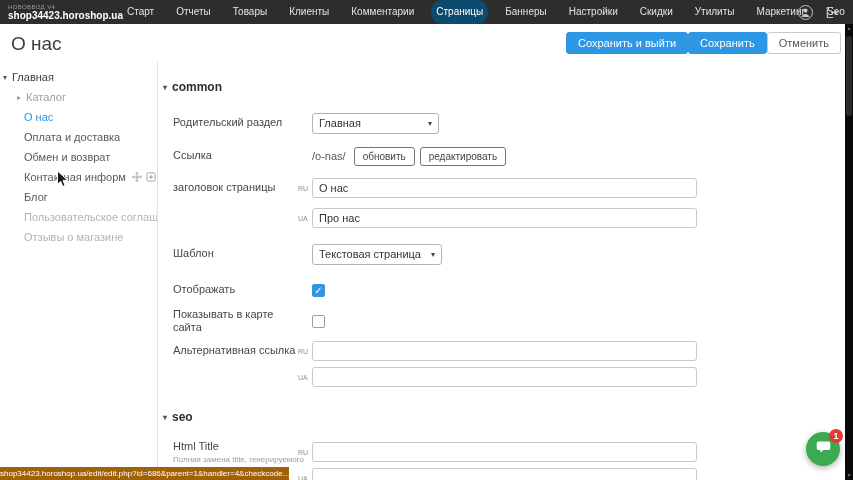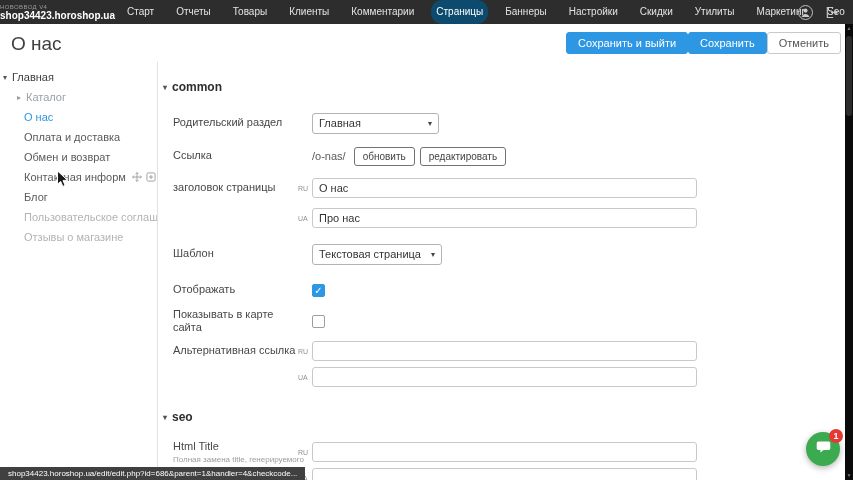--- a/index.html
+++ b/index.html
@@ -3,21 +3,21 @@
 <meta charset="utf-8">
 <style>
   * { margin:0; padding:0; box-sizing:border-box; }
   html,body { width:853px; height:480px; overflow:hidden; background:#fff;
               font-family:"Liberation Sans", sans-serif; }
   .viewport { position:relative; width:853px; height:480px; overflow:hidden; background:#fff; }
 
   
   .topbar { position:absolute; top:0; left:0; width:853px; height:24px; background:#2d2d2d;
             display:flex; align-items:center; z-index:30; }
-  .brand { width:122px; flex:none; line-height:1; cursor:pointer; }
+  .brand { width:122px; padding-left:8px; flex:none; line-height:1; cursor:pointer; }
   .brand-small { font-size:6px; color:#9a9a9a; letter-spacing:.4px; margin-bottom:1px; }
   .brand-name { font-size:10px; font-weight:bold; color:#fff; white-space:nowrap; }
   .menu { display:flex; height:24px; align-items:stretch;gap:12px; }
   .menu-item { font-size:10px; color:#e3e3e3; padding:0 5px; line-height:24px; white-space:nowrap; cursor:pointer; }
   .menu-item.active { background:#0c4a6e; color:#fff;border-radius:11px; }
   .top-icons { position:absolute; right:14px; top:0; height:24px; display:flex; align-items:center; gap:10px; }
   .top-icons span { display:inline-flex; cursor:pointer; }
 
   
   .pagehead { position:absolute; top:24px; left:0; width:853px; height:38px; background:#fff; z-index:5; }
@@ -61,22 +61,22 @@
   .link-val { font-size:11px; color:#5a5a5a; margin-right:8px; }
   .mini-btn { height:19px; background:#fff; border:1px solid #737373; border-radius:3px;
               font-size:10px; color:#444; padding:0 8px; margin-right:5px; cursor:pointer;
               font-family:"Liberation Sans", sans-serif; }
   .cb { width:13px; height:13px; border:1px solid #9e9e9e; border-radius:2px; background:#fff;
         display:inline-flex; align-items:center; justify-content:center; font-size:10px; color:#fff;
         cursor:pointer; }
   .cb.checked { background:#2e97e3; border-color:#2e97e3; }
 
   
-  .statusbar { position:absolute; left:0; bottom:0; background:#404040; color:#fff; font-size:8px;
-               padding:2px 8px; z-index:40; white-space:nowrap; }
+  .statusbar { position:absolute; left:0; bottom:0; background:#a16207; color:#fff; font-size:8px;
+               padding:2px 0; z-index:40; white-space:nowrap; }
   .chat { position:absolute; right:13px; bottom:14px; width:34px; height:34px; border-radius:50%;
           background:#3cab50; display:flex; align-items:center; justify-content:center;
           box-shadow:0 2px 6px rgba(0,0,0,.3); cursor:pointer; z-index:45; }
   .chat-badge { position:absolute; top:-3px; right:-3px; width:14px; height:14px; border-radius:50%;
                 background:#e53935; color:#fff; font-size:9px; font-weight:bold;
                 display:flex; align-items:center; justify-content:center; }
   .scrollstrip { position:absolute; right:0; top:24px; width:8px; bottom:0; background:#0a0a0a; z-index:35; }
   .scrollstrip .thumb { position:absolute; top:12px; left:1px; width:6px; height:80px; background:#2c2c2c; border-radius:3px; }
   .scrollstrip .sarr-up, .scrollstrip .sarr-dn { position:absolute; left:0; width:8px; text-align:center;
                 font-size:5px; color:#777; }

